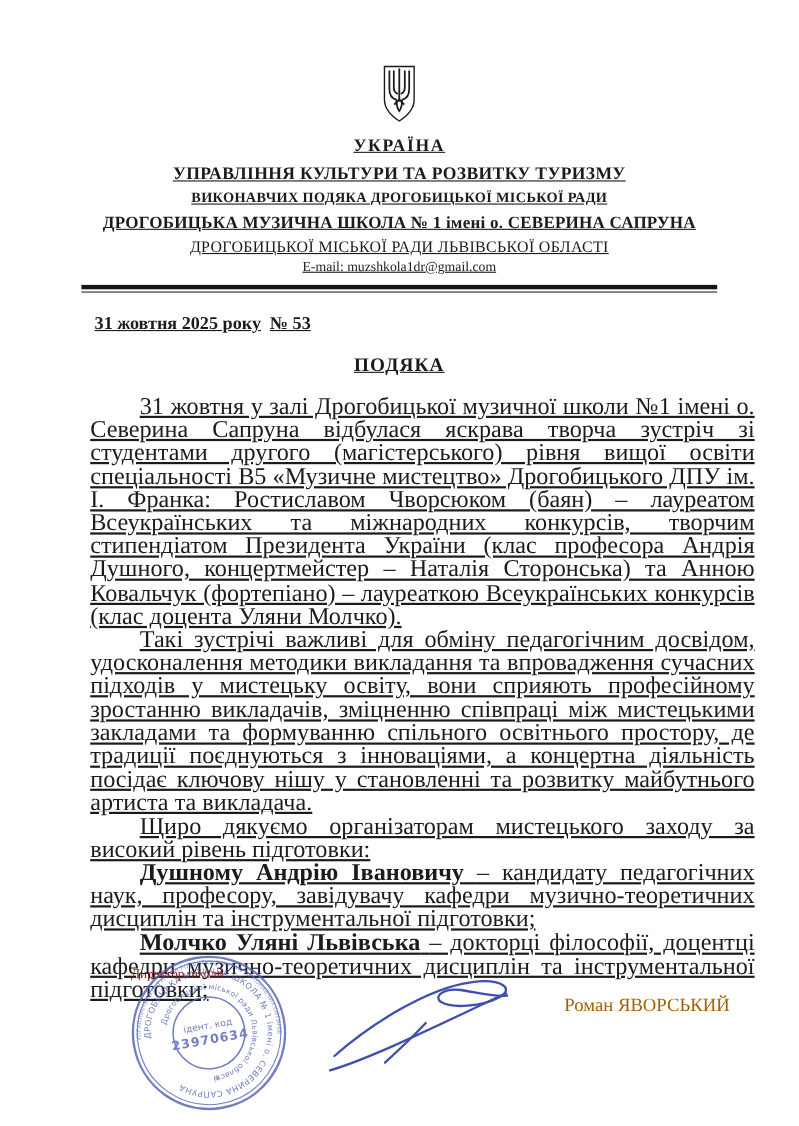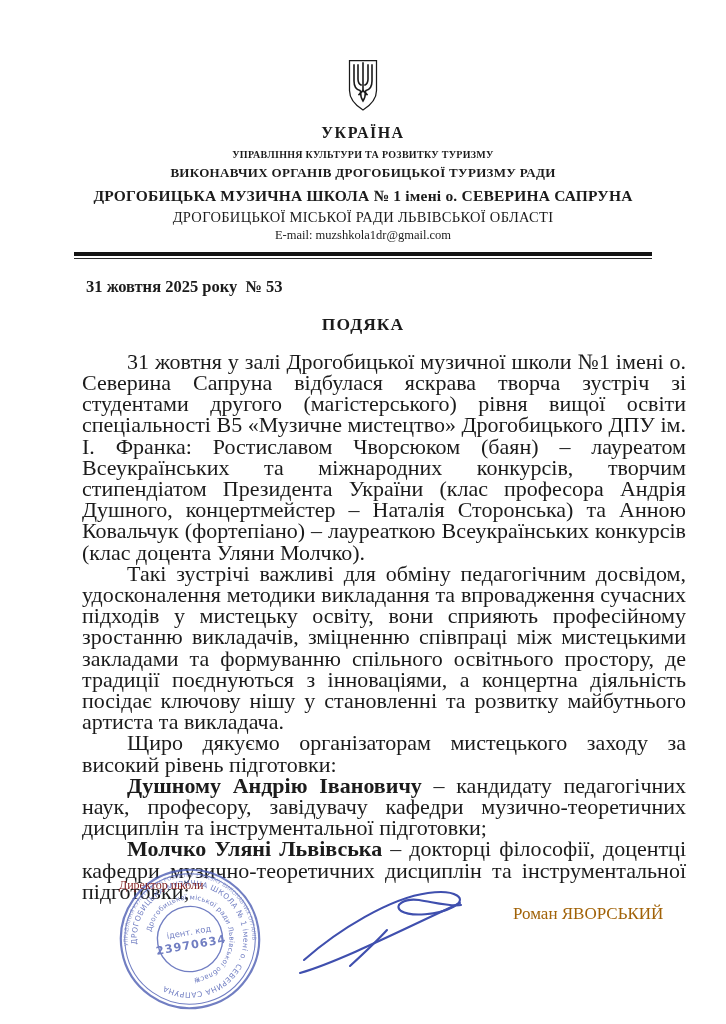--- a/index.html
+++ b/index.html
@@ -3,27 +3,28 @@
 <meta charset="utf-8">
 <style>
   html,body{margin:0;padding:0;background:#ffffff;}
   .page{
     position:relative;
     width:726px;height:1024px;
     background:#ffffff;
     font-family:"Liberation Serif", serif;
     color:#1b1b1b;
     overflow:hidden;
+    text-decoration:underline;
   }
   
   .letterhead{padding-top:56px;text-align:center;}
   .emblem{display:block;margin:0 auto;width:34px;height:60px;}
   .hl{margin:0 auto;line-height:1.2;}
   .country{margin-top:7px;font-size:16px;font-weight:bold;letter-spacing:1.5px;}
-  .dept{margin-top:7px;font-size:10px;font-weight:bold;letter-spacing:.3px;}
+  .dept{margin-top:7px;font-size:16px;font-weight:bold;letter-spacing:.3px;}
   .dept2{margin-top:4px;font-size:13px;font-weight:bold;letter-spacing:.3px;}
   .school{margin-top:6px;font-size:15.5px;font-weight:bold;letter-spacing:.2px;}
   .council{margin-top:4px;font-size:14.5px;letter-spacing:.3px;}
   .address{margin-top:6px;font-size:12.5px;}
   .email{margin-top:1px;font-size:12.5px;}
   
   .rule{
     margin:9px 74px 0 74px;
     height:2px;
     border-top:4px solid #141414;
@@ -56,21 +57,21 @@
         <path d="M24,13 V41 Q24,50 30,53"></path>
         <path d="M34,9 V66"></path>
         <path d="M52,13 V45 Q52,61 40,64"></path>
         <path d="M44,13 V41 Q44,50 38,53"></path>
         <path d="M29,66 Q29,78 34,85 Q39,78 39,66"></path>
         <path d="M26,72 L34,64 L42,72"></path>
       </g>
     </svg>
     <div class="hl country">УКРАЇНА</div>
     <div class="hl dept">УПРАВЛІННЯ КУЛЬТУРИ ТА РОЗВИТКУ ТУРИЗМУ</div>
-    <div class="hl dept2">ВИКОНАВЧИХ ОРГАНІВ ДРОГОБИЦЬКОЇ ТУРИЗМУ РАДИ</div>
+    <div class="hl dept2">ВИКОНАВЧИХ ПОДЯКА ДРОГОБИЦЬКОЇ МІСЬКОЇ РАДИ</div>
     <div class="hl school">ДРОГОБИЦЬКА МУЗИЧНА ШКОЛА № 1 імені о. СЕВЕРИНА САПРУНА</div>
     <div class="hl council">ДРОГОБИЦЬКОЇ МІСЬКОЇ РАДИ ЛЬВІВСЬКОЇ ОБЛАСТІ</div>
     <div class="hl email">E-mail: muzshkola1dr@gmail.com</div>
   </div>
 
   <div class="rule"></div>
 
   <div class="meta">
     <span>31 жовтня 2025 року</span><span class="num">№ 53</span>
   </div>

